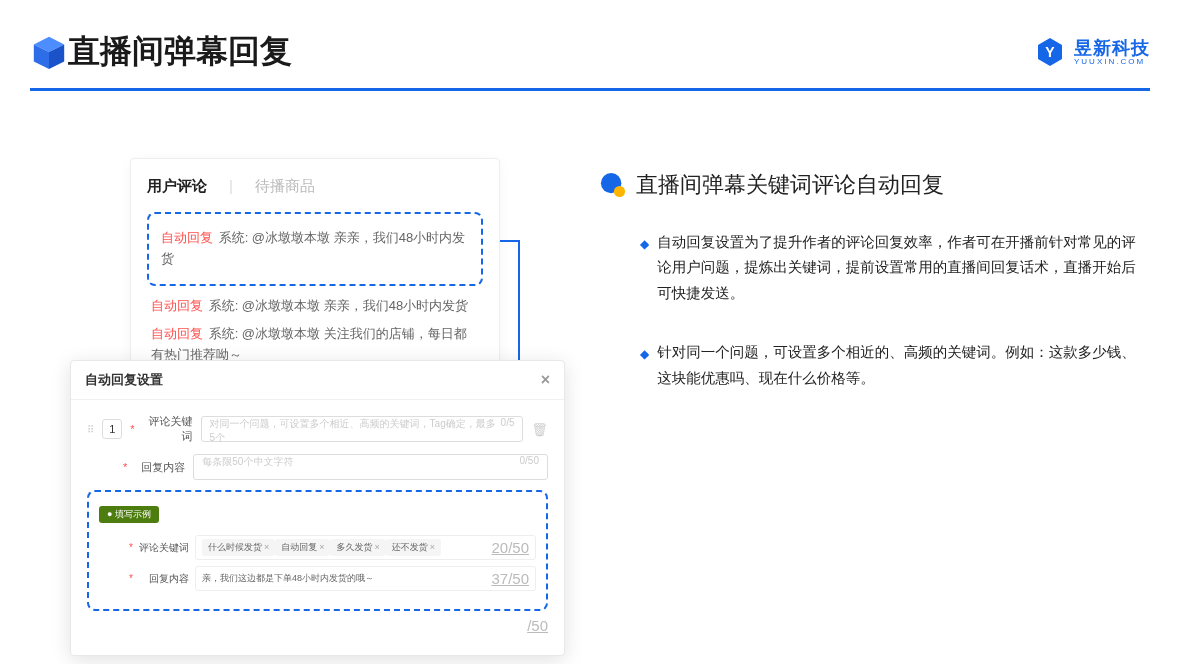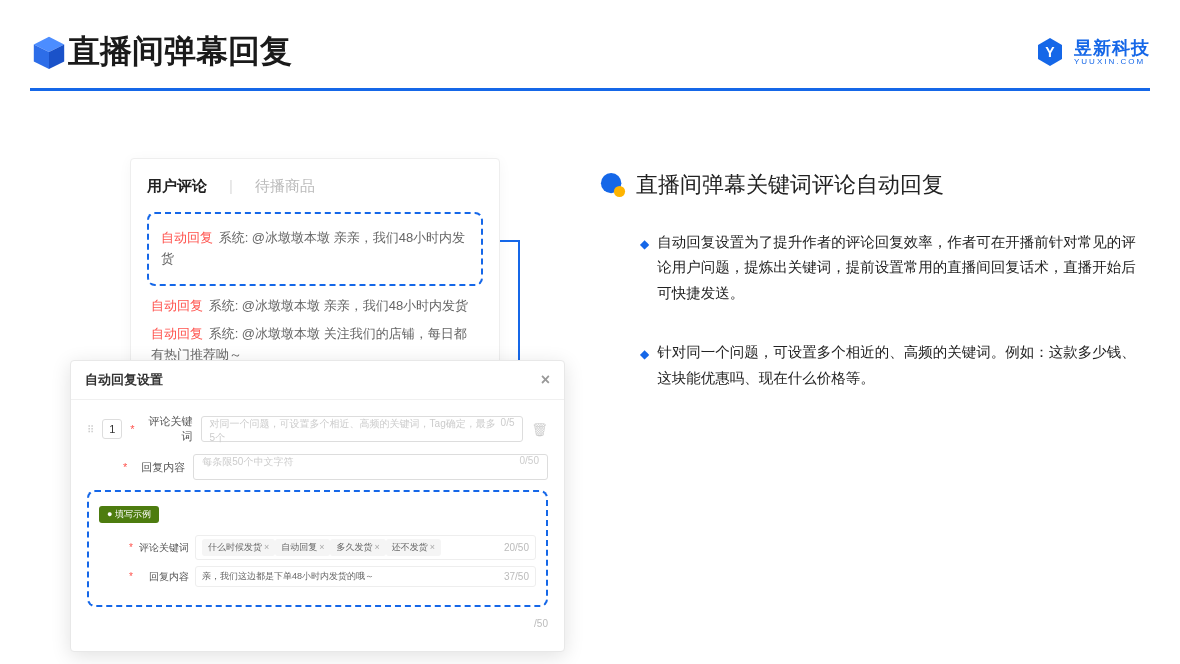--- a/index.html
+++ b/index.html
@@ -33,21 +33,21 @@
 .inp-val { color:#ccc; }
 .inp-cnt { color:#ccc; }
 .trash { color:#ccc; font-size:13px; }
 .dashed-wrap { border:2.5px dashed #1567e8; border-radius:8px; padding:8px 10px 12px; margin-top:4px; }
 .add-link { color:#5b6fff; font-size:10px; }
 .add-hint { color:#bbb; font-size:10px; margin-left:4px; }
 .ex-badge { display:inline-block; background:#4d7c0f; color:#fff; font-size:9px; padding:2px 8px; border-radius:3px; margin:6px 0; }
 .chip-row { display:flex; align-items:center; gap:6px; font-size:10px; margin:6px 0; padding-left:30px; }
 .chip { background:#f5f5f5; border-radius:3px; padding:2px 6px; color:#666; font-size:9px; }
 .chip-x { color:#aaa; margin-left:2px; }
-.cnt { color:#bbb; font-size:10px; margin-left:auto; }
+.cnt { color:#bbb; font-size:15px; margin-left:auto;text-decoration:underline; }
 .ex-inp { flex:1; border:1px solid #eee; border-radius:3px; padding:3px 6px; display:flex; align-items:center; flex-wrap:wrap; }
 .ex-text { color:#666; font-size:9px; }
 .connector { position:absolute; top:240px; left:500px; width:20px; height:320px; border-top:2px solid #1567e8; border-right:2px solid #1567e8; }
 .right-panel { position:absolute; top:170px; left:600px; width:540px; }
 .section-head { display:flex; align-items:center; gap:10px; margin-bottom:30px; }
 .bubble-icon { width:26px; height:26px; position:relative; }
 .section-title { font-size:22px; font-weight:400; color:#222; }
 .bullet-item { display:flex; gap:8px; margin:0 0 34px 40px; font-size:14.5px; line-height:1.75; color:#222; }
 .diamond { color:#1567e8; font-size:12px; margin-top:4px; }
 </style>

